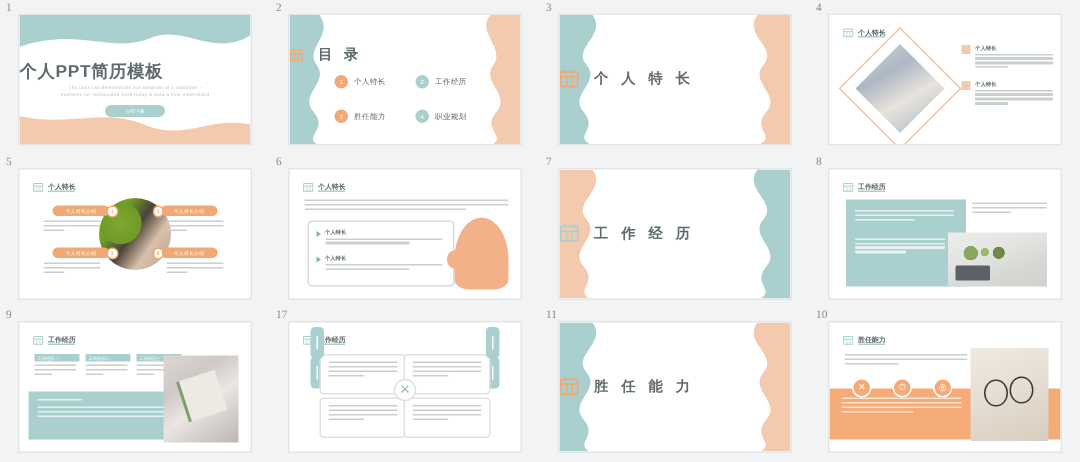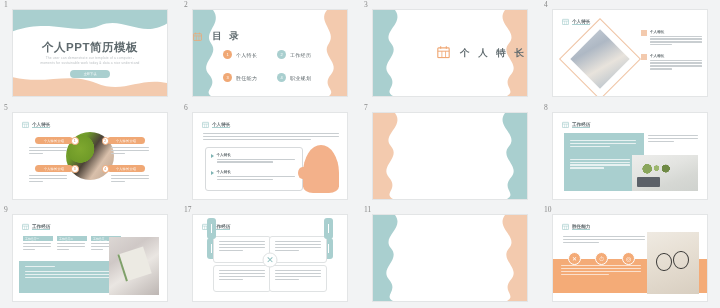--- a/index.html
+++ b/index.html
@@ -36,21 +36,21 @@
   .wave-bot {
     position:absolute; left:0; bottom:0; width:100%; height:40%;
   }
   .side-wave { position:absolute; top:0; height:100%; width:34px; }
   .side-wave.left { left:0; }
   .side-wave.right { right:0; }
 
   
   .title-main {
     position:absolute; left:0; right:0; top:30px;
-    text-align:center;
+    text-align:left;
     font-size:11.5px; letter-spacing:0.5px;
     color:#5f6a6e; font-weight:bold;
   }
   .title-sub {
     position:absolute; left:26px; right:26px; top:46px;
     text-align:center; font-size:3.2px; line-height:5px;
     color:#b9bec1; letter-spacing:0.2px;
   }
   .title-btn {
     position:absolute; left:50%; top:60px; transform:translateX(-50%);
@@ -77,21 +77,21 @@
     width:9px; height:9px; border-radius:50%;
     display:flex; align-items:center; justify-content:center;
     font-size:4px; color:#fff; flex:0 0 auto;
   }
   .toc-label { font-size:5px; color:#5a6468; letter-spacing:0.3px; }
 
   
   .div-center {
     position:absolute; left:0; right:0; top:50%;
     transform:translateY(-50%);
-    display:flex; align-items:center; justify-content:flex-end; gap:10px;
+    display:flex; align-items:center; justify-content:flex-start; gap:10px;
   }
   .div-text { font-size:9.5px; letter-spacing:3px; color:#5f6a6e; font-weight:bold; }
 
   
   .c-head {
     position:absolute; left:9px; top:7px;
     display:flex; align-items:center; gap:3px;
   }
   .c-head-txt {
     font-size:4.6px; color:#5a6468; font-weight:bold;
@@ -479,20 +479,33 @@
 
   <div class="cell">
     <div class="slide-num">7</div>
     <div class="slide">
       <svg class="side-wave left" viewBox="0 0 34 88" preserveAspectRatio="none">
         <path d="M0,0 L22,0 C32,14 8,22 18,34 C28,46 6,54 16,66 C26,78 10,82 20,88 L0,88 Z" fill="#f3caae"></path>
       </svg>
       <svg class="side-wave right" viewBox="0 0 34 88" preserveAspectRatio="none">
         <path d="M34,0 L12,0 C2,14 26,22 16,34 C6,46 28,54 18,66 C8,78 24,82 14,88 L34,88 Z" fill="#a9cfcf"></path>
       </svg>
+      <div class="div-center">
+        <span>
+          <svg width="13" height="13" viewBox="0 0 16 16">
+            <rect x="1" y="3" width="14" height="12" rx="1" fill="none" stroke="#a9cfcf" stroke-width="1.4"></rect>
+            <line x1="1" y1="7" x2="15" y2="7" stroke="#a9cfcf" stroke-width="1.2"></line>
+            <line x1="6" y1="7" x2="6" y2="15" stroke="#a9cfcf" stroke-width="1"></line>
+            <line x1="10.5" y1="7" x2="10.5" y2="15" stroke="#a9cfcf" stroke-width="1"></line>
+            <line x1="4.5" y1="1" x2="4.5" y2="4" stroke="#a9cfcf" stroke-width="1.4"></line>
+            <line x1="11.5" y1="1" x2="11.5" y2="4" stroke="#a9cfcf" stroke-width="1.4"></line>
+          </svg>
+        </span>
+        <span class="div-text">工 作 经 历</span>
+      </div>
     </div>
   </div>
 
   <div class="cell">
     <div class="slide-num">8</div>
     <div class="slide">
       <div class="c-head">
         <span>
           <svg width="7" height="7" viewBox="0 0 16 16">
             <rect x="1" y="3" width="14" height="12" rx="1" fill="none" stroke="#a9cfcf" stroke-width="1.6"></rect>
@@ -638,20 +651,33 @@
 
   <div class="cell">
     <div class="slide-num">11</div>
     <div class="slide">
       <svg class="side-wave left" viewBox="0 0 34 88" preserveAspectRatio="none">
         <path d="M0,0 L22,0 C32,14 8,22 18,34 C28,46 6,54 16,66 C26,78 10,82 20,88 L0,88 Z" fill="#a9cfcf"></path>
       </svg>
       <svg class="side-wave right" viewBox="0 0 34 88" preserveAspectRatio="none">
         <path d="M34,0 L12,0 C2,14 26,22 16,34 C6,46 28,54 18,66 C8,78 24,82 14,88 L34,88 Z" fill="#f3caae"></path>
       </svg>
+      <div class="div-center">
+        <span>
+          <svg width="13" height="13" viewBox="0 0 16 16">
+            <rect x="1" y="3" width="14" height="12" rx="1" fill="none" stroke="#f0a875" stroke-width="1.4"></rect>
+            <line x1="1" y1="7" x2="15" y2="7" stroke="#f0a875" stroke-width="1.2"></line>
+            <line x1="6" y1="7" x2="6" y2="15" stroke="#f0a875" stroke-width="1"></line>
+            <line x1="10.5" y1="7" x2="10.5" y2="15" stroke="#f0a875" stroke-width="1"></line>
+            <line x1="4.5" y1="1" x2="4.5" y2="4" stroke="#f0a875" stroke-width="1.4"></line>
+            <line x1="11.5" y1="1" x2="11.5" y2="4" stroke="#f0a875" stroke-width="1.4"></line>
+          </svg>
+        </span>
+        <span class="div-text">胜 任 能 力</span>
+      </div>
     </div>
   </div>
 
   <div class="cell">
     <div class="slide-num">10</div>
     <div class="slide">
       <div class="c-head">
         <span>
           <svg width="7" height="7" viewBox="0 0 16 16">
             <rect x="1" y="3" width="14" height="12" rx="1" fill="none" stroke="#a9cfcf" stroke-width="1.6"></rect>

